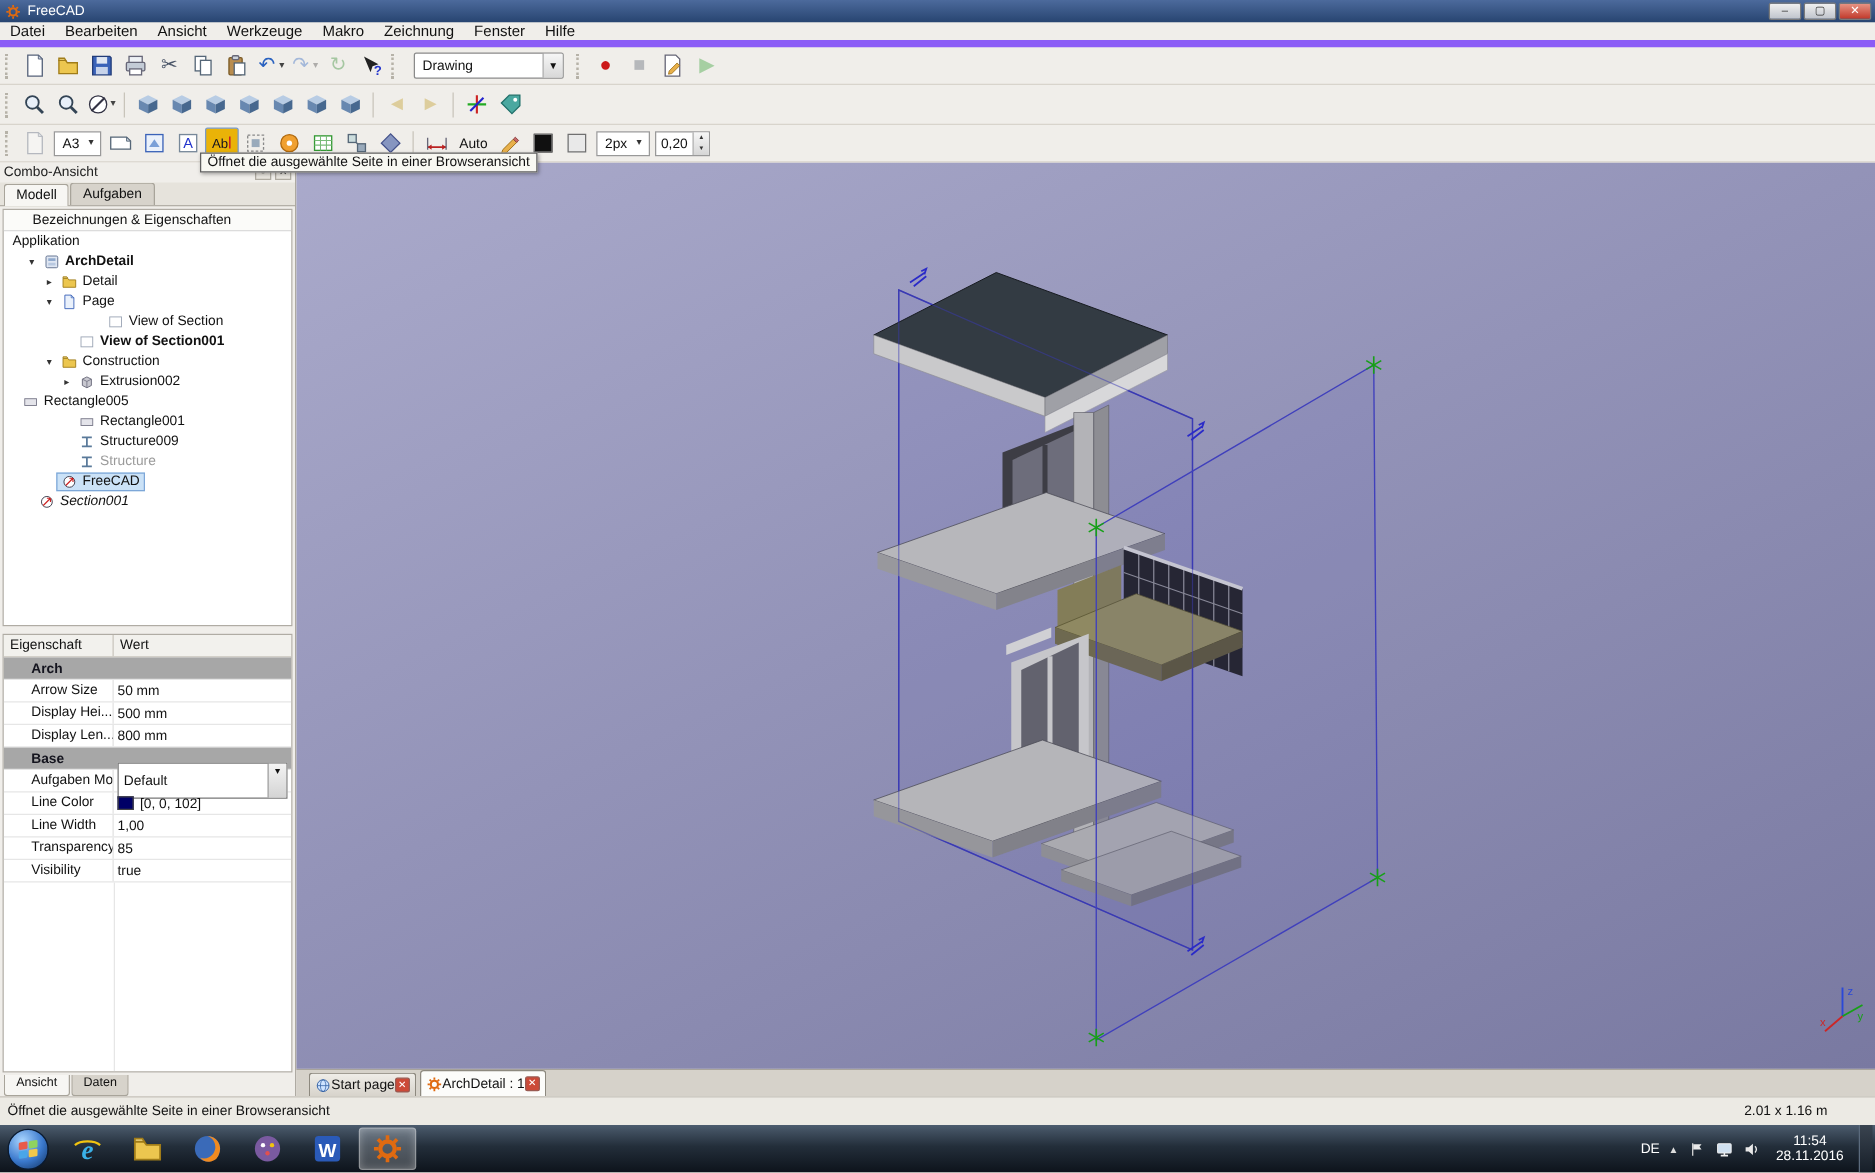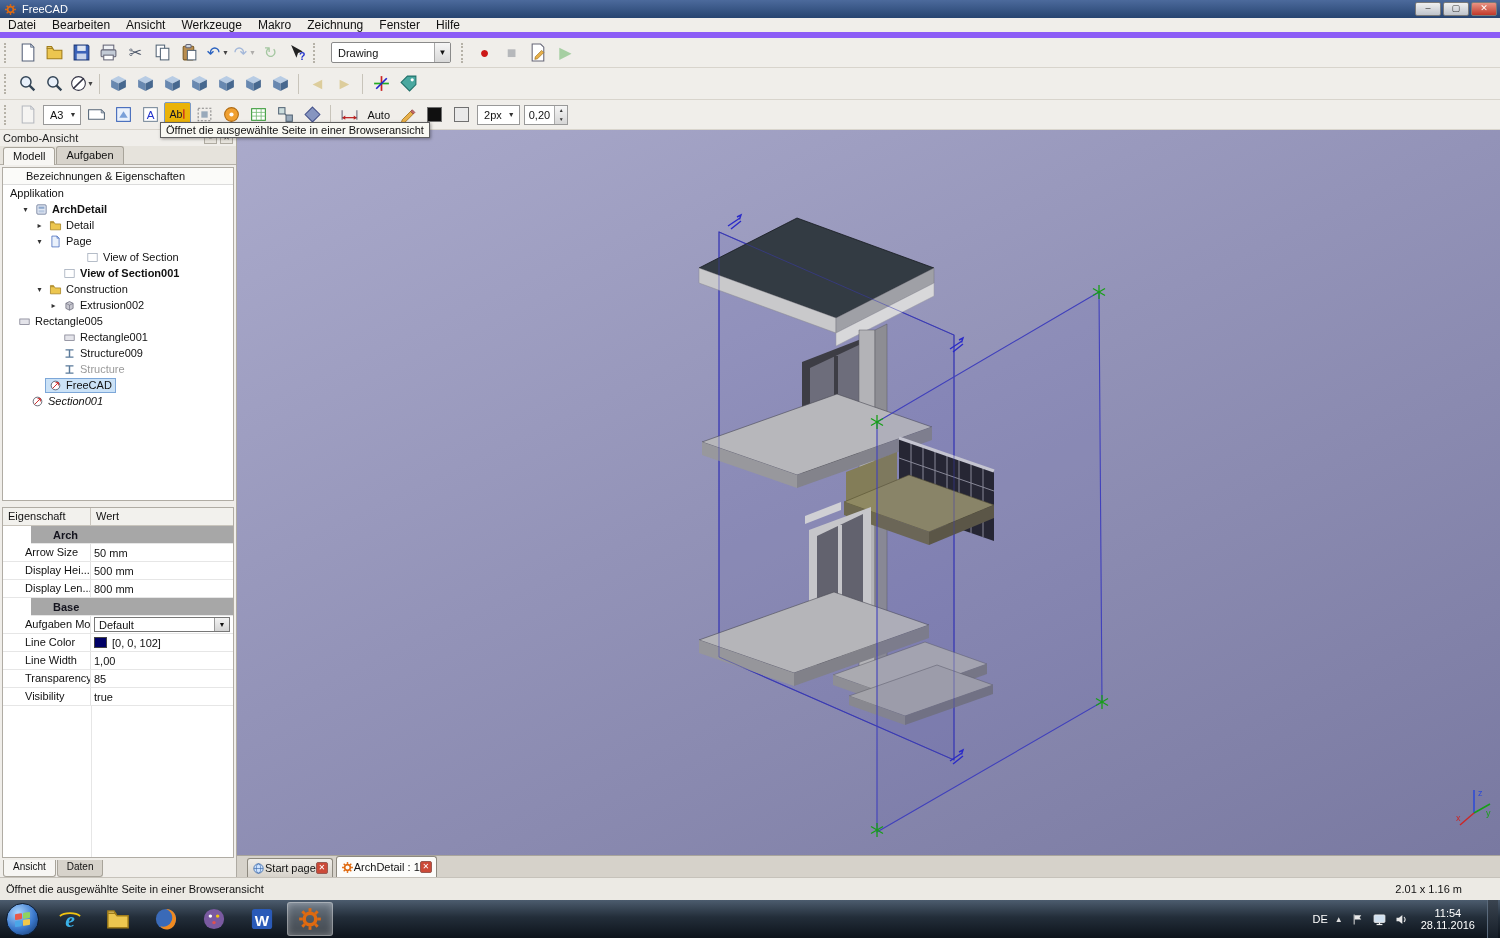--- a/index.html
+++ b/index.html
@@ -62,24 +62,24 @@
   .tree-cell { display:flex; align-items:center; padding:0 3px; border:1px solid transparent; }
   .tree-row.selected .tree-cell { background:#cbe2f7; border:1px solid #7da7d8; }
   .tree-label.bold { font-weight:bold; }
   .tree-label.gray { color:#9a9a9a; }
   .splitter { height:4px; }
   .props-wrap { flex:1; margin:0 2px 2px; background:#fff; border:1px solid #b0aca4; display:flex; flex-direction:column; overflow:hidden; }
   .prop-header { display:flex; height:18px; background:#f2f1ed; border-bottom:1px solid #c9c5bd; font-size:11px; flex:none; }
   .prop-header span:first-child { width:88px; padding:2px 5px; border-right:1px solid #c9c5bd; }
   .prop-header span:last-child { padding:2px 5px; }
   .prop-row { display:flex; height:18px; font-size:11px; border-bottom:1px solid #e6e6e6; flex:none; }
-  .prop-row.group { background:#a7a7a7; color:#14141e; font-weight:bold; align-items:center; padding-left:22px;margin-left:28px; }
+  .prop-row.group { background:#a7a7a7; color:#14141e; font-weight:bold; align-items:center; padding-left:22px; }
   .prop-label { width:88px; padding:2px 4px 2px 22px; border-right:1px solid #e2e2e2; white-space:nowrap; overflow:hidden; }
   .prop-value { flex:1; padding:1px 3px; display:flex; align-items:center; gap:5px; }
-  .prop-combo { flex:1; height:15px; border:1px solid #777; background:#fff; display:flex; align-items:center; padding-left:4px; font-size:11px; }
+  .prop-combo { flex:1; height:29px; border:1px solid #777; background:#fff; display:flex; align-items:center; padding-left:4px; font-size:11px; }
   .prop-combo .arr { margin-left:auto; width:15px; height:100%; border-left:1px solid #999; background:linear-gradient(#f3f3f3,#d4d4d4); font-size:7px; line-height:13px; text-align:center; }
   .color-swatch { width:13px; height:11px; border:1px solid #444; flex:none; }
   .props-filler { flex:1; background-image:linear-gradient(#e6e6e6,#e6e6e6); background-size:1px 100%; background-position:88px 0; background-repeat:no-repeat; }
   .bottom-tabs { height:17px; display:flex; gap:1px; padding-left:3px; background:#f0eeea; flex:none; }
   .btab { font-size:10px; padding:1px 9px; border:1px solid #a8a49a; border-top:none; border-radius:0 0 3px 3px; background:#d7d3cb; }
   .btab.active { background:#f7f6f3; }
 
   
   .viewport { flex:1; display:flex; flex-direction:column; overflow:hidden; }
   .scene-area { flex:1; position:relative; background:linear-gradient(155deg,#aaaacb 0%,#9393b8 45%,#7979a1 100%); }

